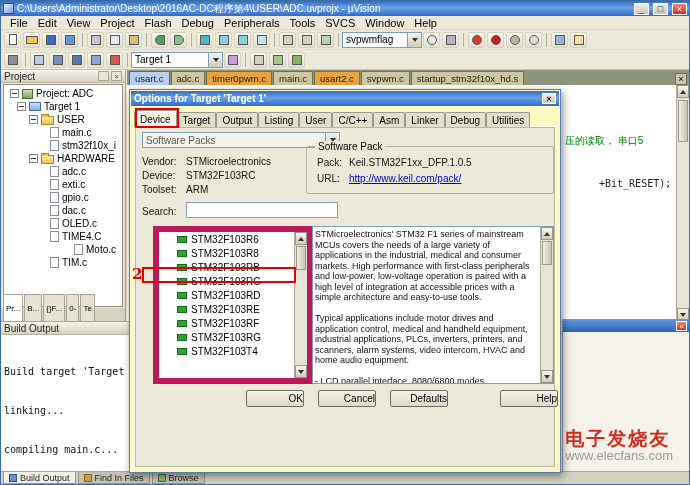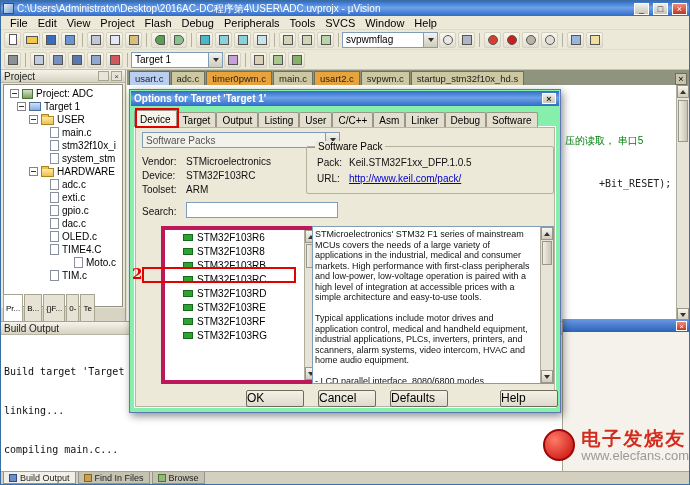--- a/index.html
+++ b/index.html
@@ -59,52 +59,52 @@
 .sbtn{height:13px;background:linear-gradient(#f8f6ee,#cfccbc);border:1px solid #9a968a;display:flex;align-items:center;justify-content:center}
 .sbtn.bot{position:absolute;bottom:0;left:0;right:0}
 .sthumb{position:absolute;left:1px;right:1px;top:15px;height:42px;background:linear-gradient(90deg,#f2f0e4,#c8c4b4);border:1px solid #9a968a}
 
 
 #buildout{position:absolute;left:0;top:320px;width:561px;height:152px;background:#fff;border-top:1px solid #a8a492}
 .bo-text{font-family:"DejaVu Sans Mono",monospace;font-size:10px;line-height:13px;padding:4px 3px;white-space:pre;color:#111}
 #rightpane{position:absolute;left:561px;top:318px;right:0;height:154px;background:#f4f2ea;border-left:1px solid #a8a492}
 #rightpane .hdr{height:13px;background:linear-gradient(#6a9ae4,#2c62b8);display:flex;align-items:center;justify-content:flex-end;padding:0 2px}
 .hbtn.red{background:linear-gradient(#f08a78,#c33421);color:#fff;border-color:#fff}
-.watermark{position:absolute;right:0;bottom:10px;display:flex;align-items:flex-start;gap:6px}
+.watermark{position:absolute;right:16px;bottom:10px;display:flex;align-items:center;gap:6px}
 .wm-logo{width:32px;height:32px;border-radius:50%;background:radial-gradient(circle at 35% 32%,#ff7a66,#c40a0a);border:2px solid #9c0606;flex:0 0 32px}
 .wm-text{display:flex;flex-direction:column;line-height:1.05}
 .wm-title{color:#d42b1e;font-size:19px;font-weight:bold;letter-spacing:2px}
 .wm-url{color:#9a9a9a;font-size:13px}
 #statusbar{position:absolute;left:0;right:0;bottom:0;height:13px;background:#d4d0c0;border-top:1px solid #a8a492;display:flex;align-items:stretch;padding-left:2px;gap:2px;font-size:9px}
 .stab{padding:0 5px;display:flex;align-items:center;gap:3px;background:#c6c2b2;border:1px solid #98948a;border-top:none;color:#222;white-space:nowrap}
 .stab.active{background:#f2f0e6}
 .sicon{width:8px;height:8px;border:1px solid #2c4c86;background:#6a8ec8;flex:0 0 8px}
 
 
-#dialog{position:absolute;left:128px;top:88px;width:432px;height:324px;background:#86efac;border:1px solid #5a78b4;box-shadow:2px 3px 8px rgba(0,0,0,.45);z-index:50}
+#dialog{position:absolute;left:128px;top:88px;width:432px;height:384px;background:#fef9c3;border:1px solid #5a78b4;box-shadow:2px 3px 8px rgba(0,0,0,.45);z-index:50}
 .dlg-title{position:absolute;left:1px;top:1px;right:1px;height:15px;background:linear-gradient(180deg,#2f6bc9,#6ea1e8 45%,#2f6bc9);color:#fff;display:flex;align-items:center;padding:0 3px;font-size:10px;font-weight:bold}
 .dlg-title .sp{flex:1}
 .dtabs{position:absolute;left:4px;top:20px;right:4px;height:17px;display:flex;align-items:flex-end}
 .dtab{height:15px;padding:0 5px;font-size:10px;background:#e2dfcf;border:1px solid #9a968a;border-bottom:none;border-radius:2px 2px 0 0;display:flex;align-items:center;white-space:nowrap}
 .dtab.active{height:17px;background:#f6f4ea;position:relative;z-index:2}
 .dpanel{position:absolute;left:4px;top:36px;right:4px;bottom:4px;background:#ece9d8;border:1px solid #fff;box-shadow:0 0 0 1px #b8b4a4 inset}
 .dlbl{position:absolute;font-size:10px;color:#111;white-space:nowrap}
 .dval{position:absolute;font-size:10px;color:#111;white-space:nowrap}
 .tinput{position:absolute;height:16px;background:#fff;border:1px solid #7f9db9;font-size:10px;padding:0 3px;font-family:"Liberation Sans",sans-serif}
 .groupbox{position:absolute;left:176px;top:56px;width:248px;height:48px;border:1px solid #b4b0a0;border-radius:2px}
 .gb-legend{position:absolute;top:-6px;left:8px;background:#ece9d8;padding:0 3px;font-size:10px}
 .dlink{color:#0000cc;text-decoration:underline}
-.devlist{position:absolute;left:31px;top:136px;width:160px;height:158px;background:#fff;border:4px solid #be185d;font-size:10px;overflow:hidden}
+.devlist{position:absolute;left:23px;top:136px;width:160px;height:158px;background:#fff;border:6px solid #be185d;font-size:10px;overflow:hidden}
 .drow{height:14px;display:flex;align-items:center;gap:4px;padding-left:18px;white-space:nowrap}
 .chip{width:10px;height:7px;background:#2fa32f;border:1px solid #14691c;flex:0 0 10px}
 .lsb{position:absolute;top:0;right:0;bottom:0;width:13px;background:#e6e4d6;border-left:1px solid #b0ac9c}
 .lsb .sthumb{top:14px;height:24px}
 .descbox{position:absolute;left:182px;top:136px;width:242px;height:158px;background:#fff;border:1px solid #7f9db9;overflow:hidden}
 .desc-text{position:absolute;left:2px;top:2px;right:15px;font-size:9px;line-height:10.5px;white-space:pre-wrap;color:#111}
-.dbtn{position:absolute;width:58px;height:17px;background:linear-gradient(#f4f2e8,#dedacb);border:1px solid #6e6a5c;border-radius:2px;font-size:12px;text-align:left;line-height:15px;top:300px}
+.dbtn{position:absolute;width:58px;height:17px;background:linear-gradient(#f4f2e8,#dedacb);border:1px solid #6e6a5c;border-radius:2px;font-size:10px;text-align:right;line-height:15px;top:300px}
 .anno{position:absolute;border:2px solid #e20000;z-index:60;pointer-events:none}
 .anno-num{position:absolute;color:#e20000;font-weight:bold;font-size:15px;z-index:60;font-family:"DejaVu Serif",serif}
 </style>
 </head>
 <body>
 
 <div id="win">
 
   <div class="titlebar">
     <span class="appicon"></span>
@@ -175,21 +175,21 @@
     <span class="tbi">
         <i style="background:#d0d4b8"></i>
       </span>
     <span class="tbi">
         <i style="background:#d0d4b8"></i>
       </span>
     <span class="tbi">
         <i style="background:#b8d4a8"></i>
       </span>
     <span class="sep"></span>
-    <div class="combo" style="width:96px">
+    <div class="combo" style="width:80px">
       <span class="val">svpwmflag</span>
       <span class="drop">
           <span class="tri-dn"></span>
         </span>
     </div>
     <span class="tbi">
         <i style="background:#e8e8e8;border-radius:50%"></i>
       </span>
     <span class="tbi">
         <i style="background:#b0b4c4"></i>
@@ -281,24 +281,20 @@
         <span class="i-folder"></span>
         <span>USER</span>
       </div>
       <div class="trow" style="padding-left:46px">
         <span class="i-file"></span>
         <span>main.c</span>
       </div>
       <div class="trow" style="padding-left:46px">
         <span class="i-file"></span>
         <span>stm32f10x_i</span>
-      </div>
-      <div class="trow" style="padding-left:46px">
-        <span class="i-file"></span>
-        <span>system_stm</span>
       </div>
       <div class="trow" style="padding-left:25px">
         <span class="exp"></span>
         <span class="i-folder"></span>
         <span>HARDWARE</span>
       </div>
       <div class="trow" style="padding-left:46px">
         <span class="i-file"></span>
         <span>adc.c</span>
       </div>
@@ -418,21 +414,21 @@
     <div class="dtabs">
       <span class="dtab active">Device</span>
       <span class="dtab">Target</span>
       <span class="dtab">Output</span>
       <span class="dtab">Listing</span>
       <span class="dtab">User</span>
       <span class="dtab">C/C++</span>
       <span class="dtab">Asm</span>
       <span class="dtab">Linker</span>
       <span class="dtab">Debug</span>
-      <span class="dtab">Software</span>
+      <span class="dtab">Utilities</span>
     </div>
 
     <div class="combo" style="position:absolute;left:12px;top:42px;width:198px;background:#f2f1ea;color:#555">
       <span class="val">Software Packs</span>
       <span class="drop">
           <span class="tri-dn"></span>
         </span>
     </div>
 
     <span class="dlbl" style="left:12px;top:66px">Vendor:</span>
@@ -478,20 +474,24 @@
           <span class="chip"></span>
           <span>STM32F103RE</span>
         </div>
       <div class="drow">
           <span class="chip"></span>
           <span>STM32F103RF</span>
         </div>
       <div class="drow">
           <span class="chip"></span>
           <span>STM32F103RG</span>
+        </div>
+      <div class="drow">
+          <span class="chip"></span>
+          <span>STM32F103T4</span>
         </div>
       <div class="lsb">
         <div class="sbtn">
             <span class="tri-up"></span>
           </div>
         <div class="sthumb"></div>
         <div class="sbtn bot">
             <span class="tri-dn" style="margin-top:4px"></span>
           </div>
       </div>

